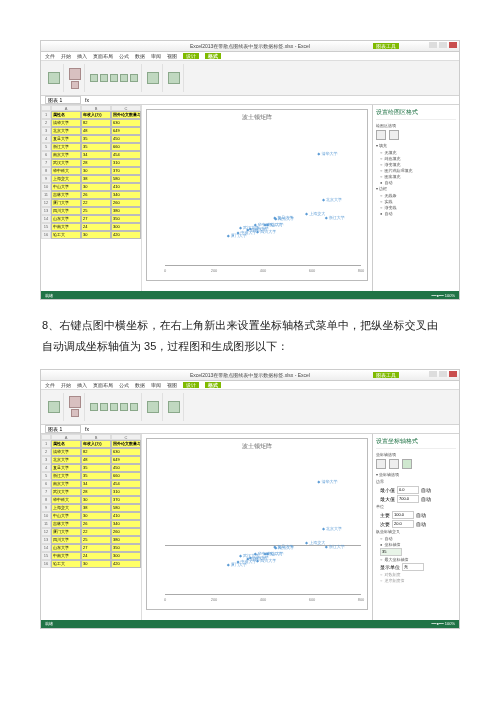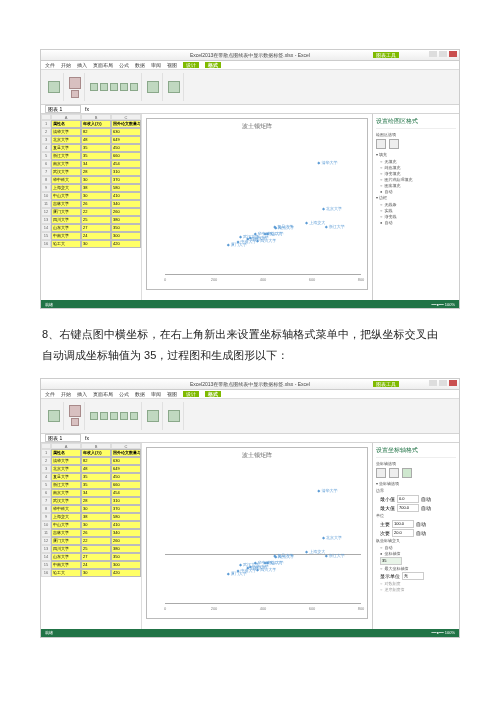--- a/index.html
+++ b/index.html
@@ -6,21 +6,20 @@
     margin: 0;
     padding: 0;
     background: #fff;
     font-family: "Microsoft YaHei", Arial, sans-serif;
     width: 500px;
   }
   .page {
     padding: 30px 40px;
     box-sizing: border-box;
     width: 480px;
-    margin-top: 9px;
   }
   .screenshot {
     width: 420px;
     height: 260px;
     border: 1px solid #ccc;
     position: relative;
     box-sizing: border-box;
     margin: 10px auto 15px auto;
     background: #f4f4f4;
     font-size: 5px;

